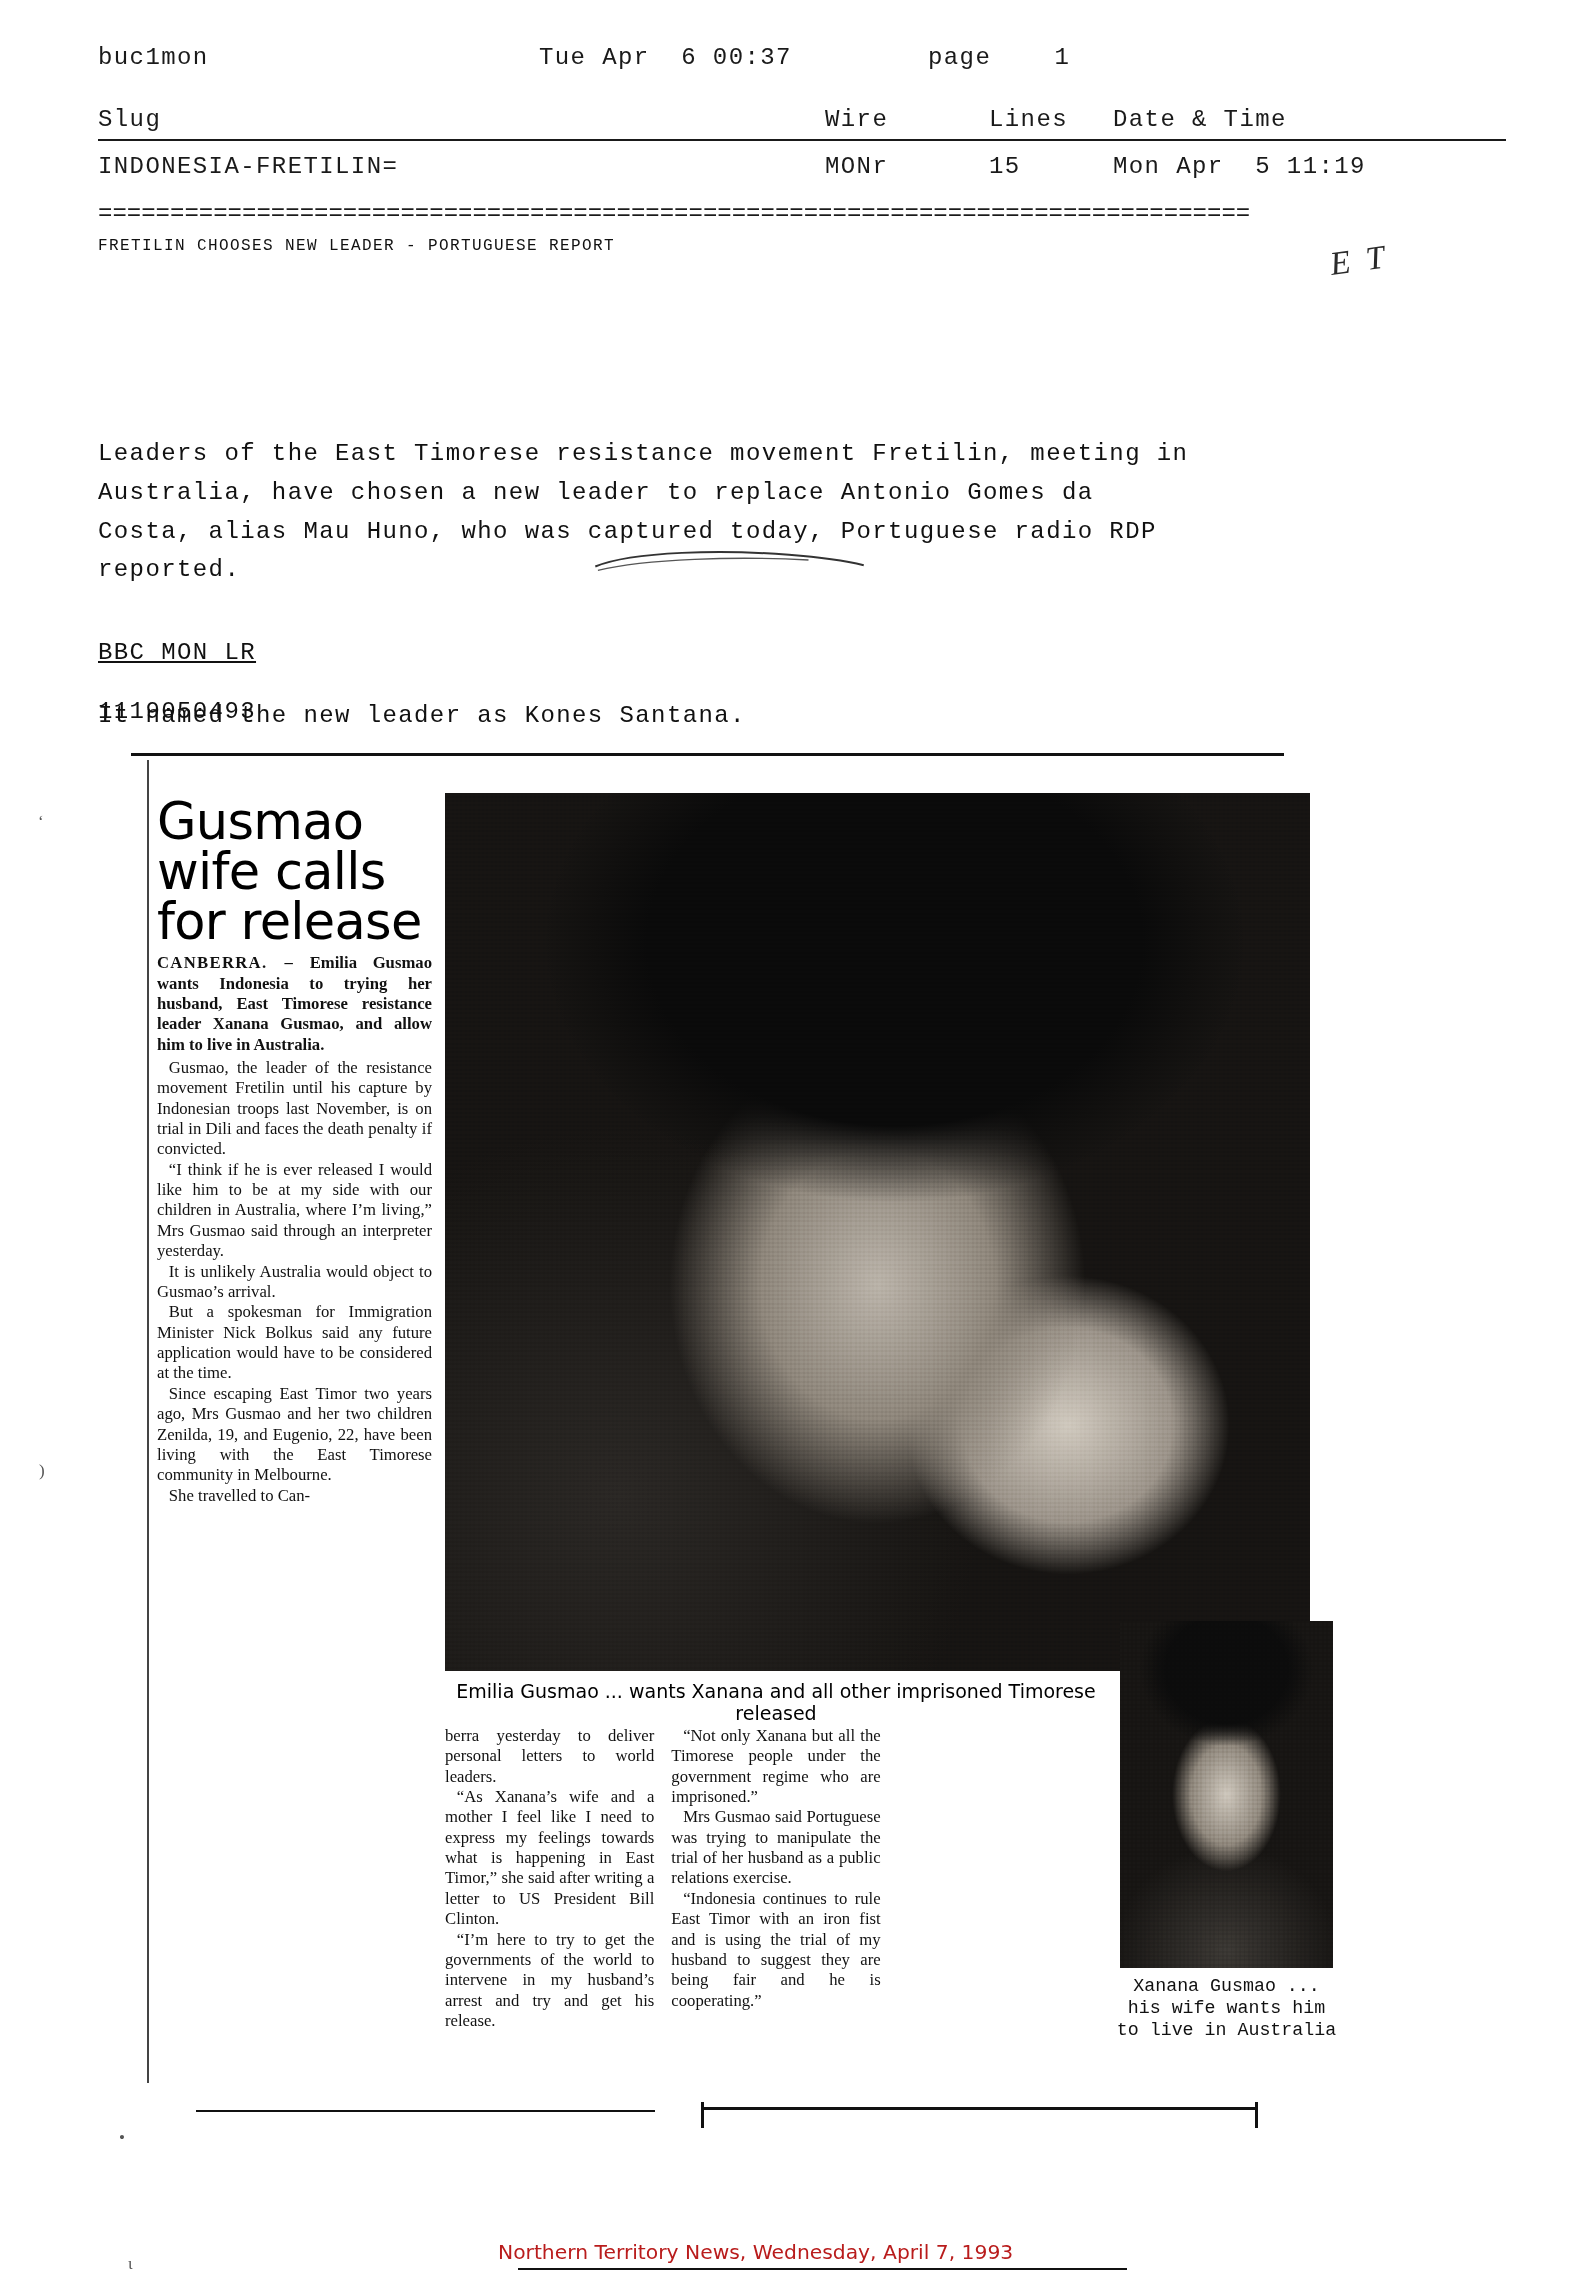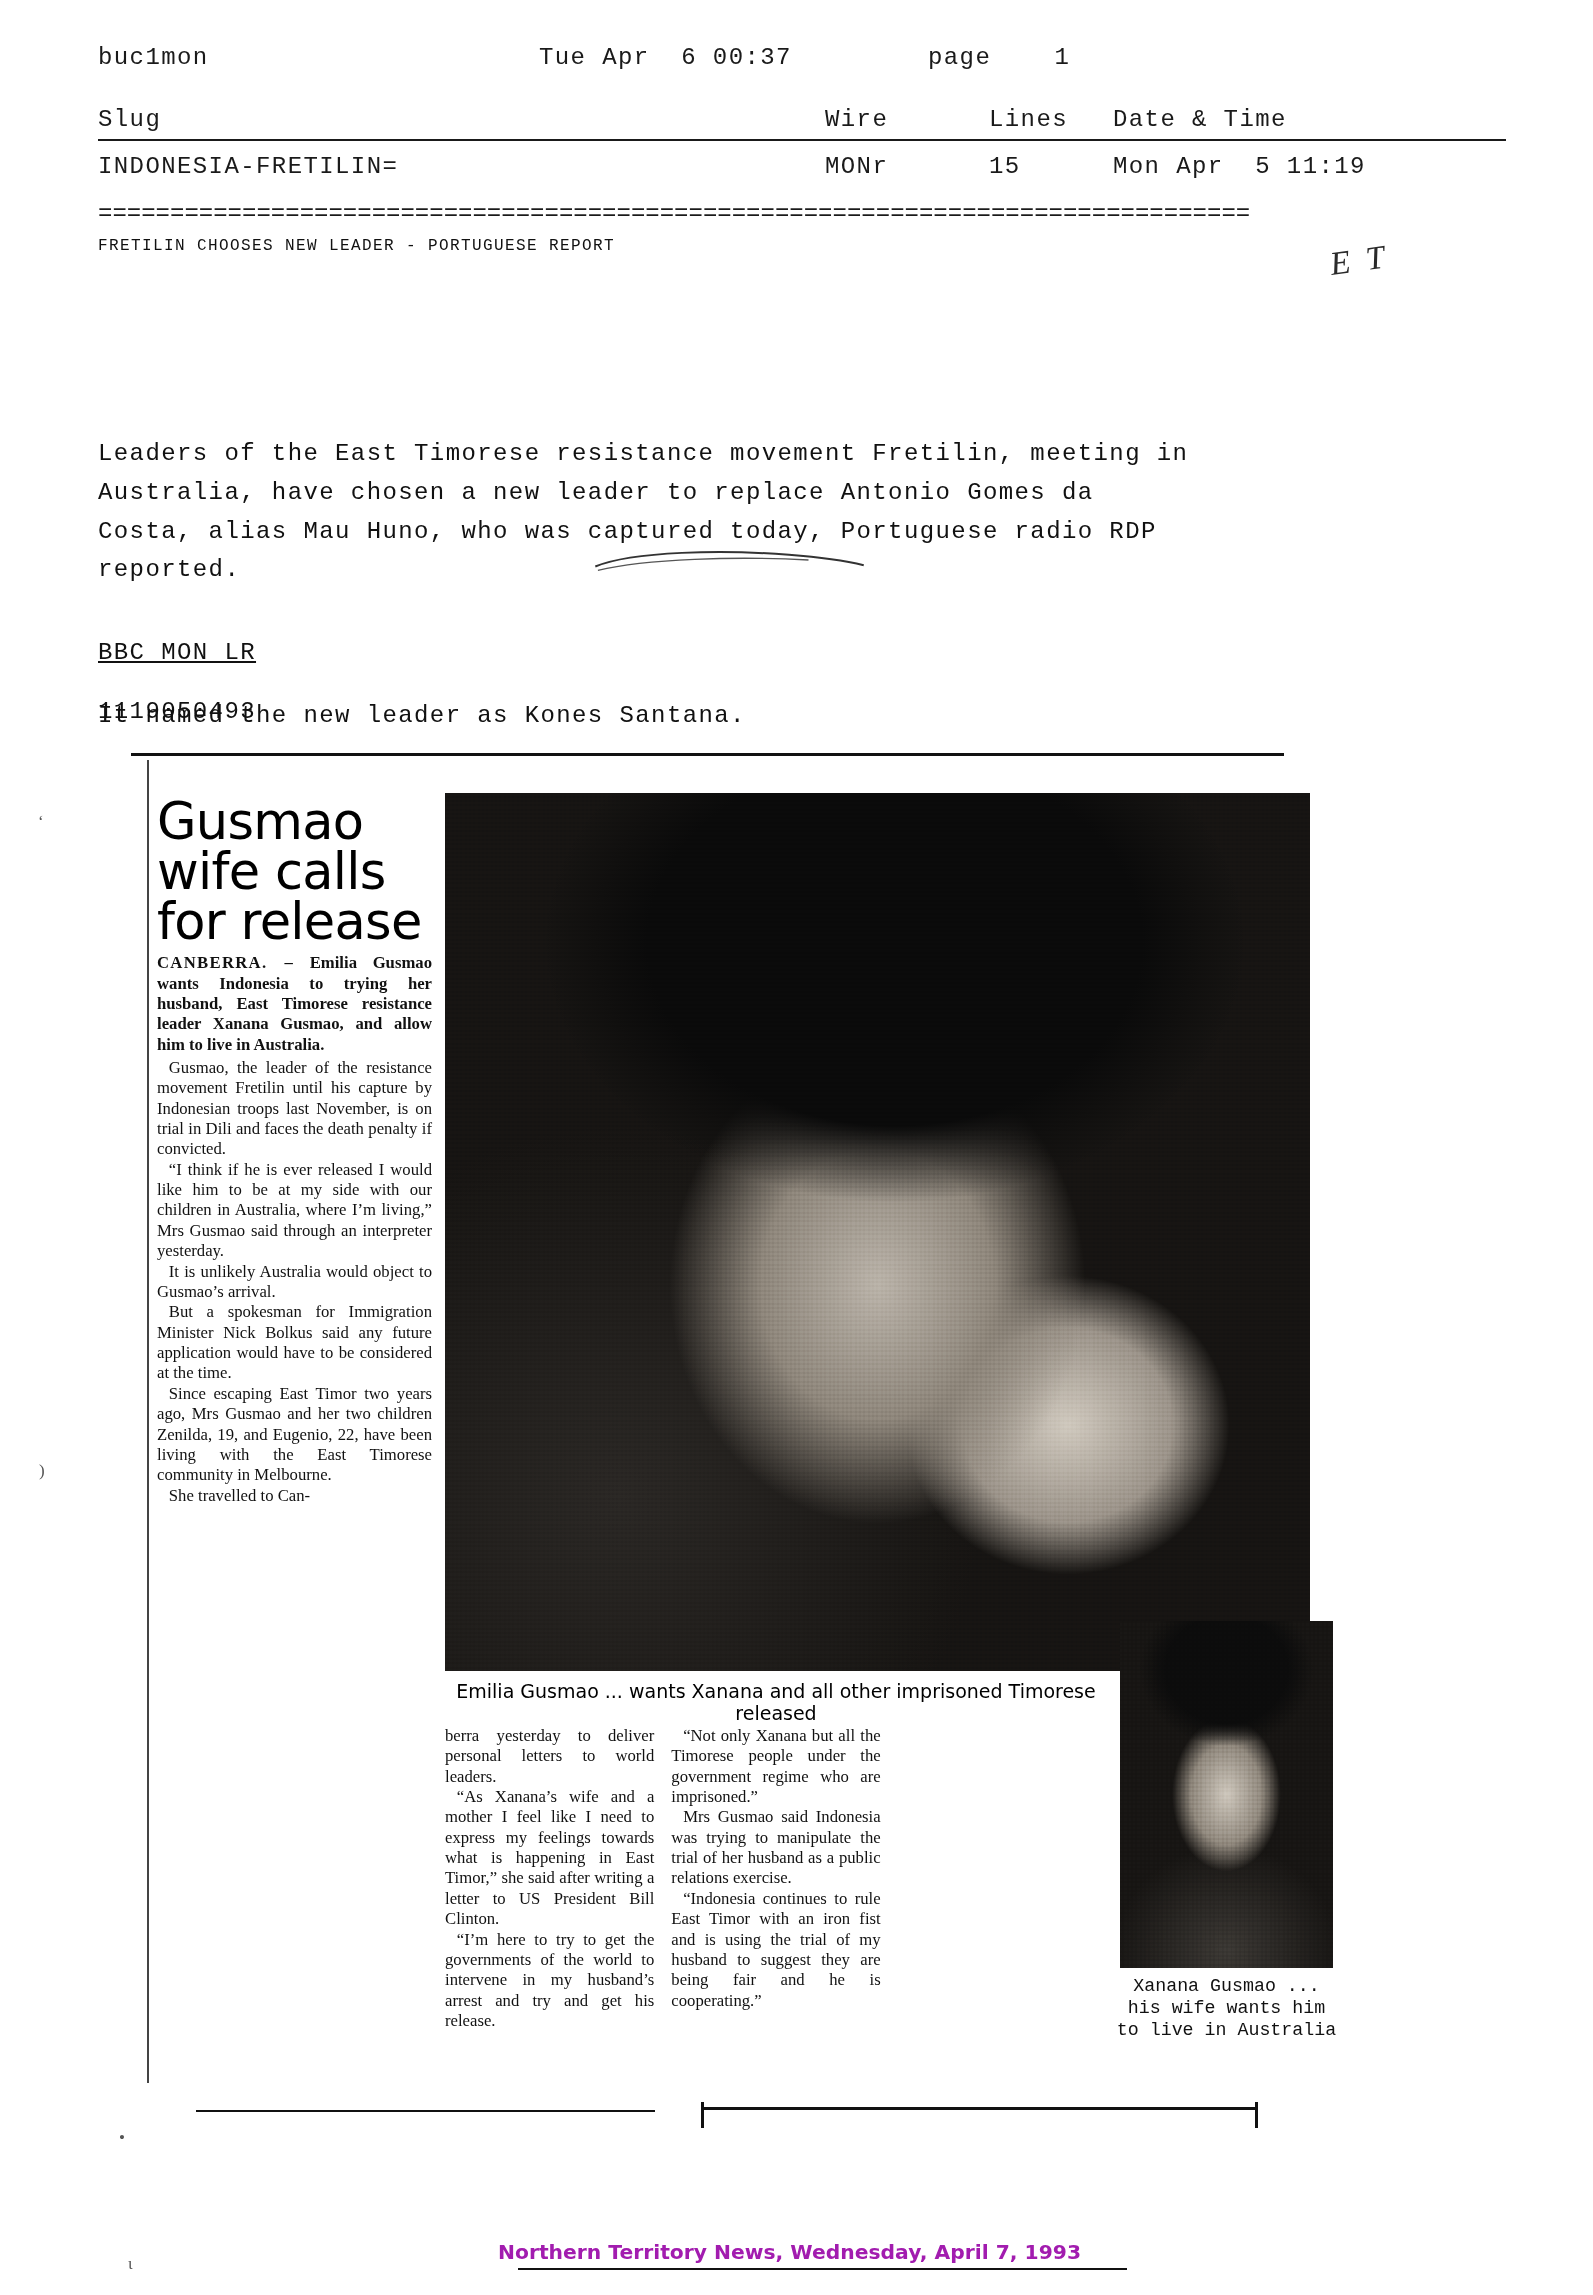--- a/index.html
+++ b/index.html
@@ -320,22 +320,22 @@
     height: 26px;
     background: #111;
   }
 
   .source-line {
     position: absolute;
     left: 498px;
     top: 2240px;
     font-family: "DejaVu Sans", sans-serif;
     font-size: 20.3px;
-    font-weight: bold;
-    color: #a21caf;
+    font-weight: normal;
+    color: #b91c1c;
   }
   .source-underline {
     position: absolute;
     left: 518px;
     top: 2268px;
     width: 609px;
     height: 2px;
     background: #111;
   }
 
@@ -421,21 +421,21 @@
     <div class="cap-main">Emilia Gusmao ... wants Xanana and all other imprisoned Timorese released</div>
 
     <div class="cols-3">
       <div class="c">
         <p class="noindent">berra yesterday to deliver personal letters to world leaders.</p>
         <p>“As Xanana’s wife and a mother I feel like I need to express my feelings towards what is happening in East Timor,” she said after writing a letter to US President Bill Clinton.</p>
         <p>“I’m here to try to get the governments of the world to intervene in my husband’s arrest and try and get his release.</p>
       </div>
       <div class="c">
         <p>“Not only Xanana but all the Timorese people under the government regime who are imprisoned.”</p>
-        <p>Mrs Gusmao said Indonesia was trying to manipulate the trial of her husband as a public relations exercise.</p>
+        <p>Mrs Gusmao said Portuguese was trying to manipulate the trial of her husband as a public relations exercise.</p>
         <p>“Indonesia continues to rule East Timor with an iron fist and is using the trial of my husband to suggest they are being fair and he is cooperating.”</p>
       </div>
       <div class="c"></div>
     </div>
 
     <div class="photo-inset">
       <div class="tex"></div>
       <div class="grain"></div>
     </div>
     <div class="cap-inset">Xanana Gusmao ... his wife wants him to live in Australia</div>

